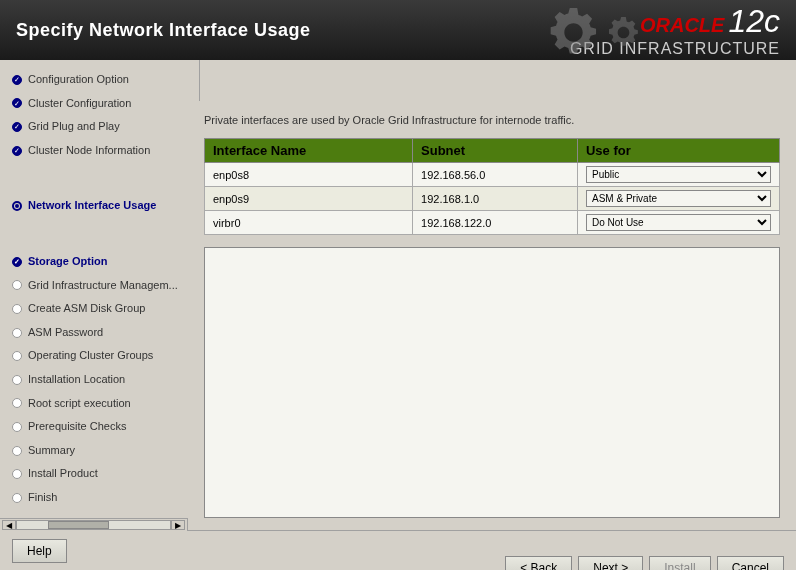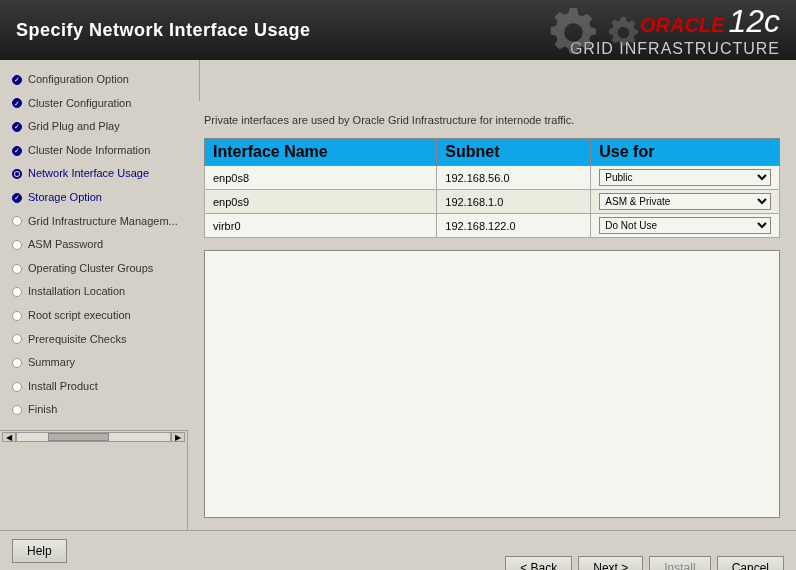--- a/index.html
+++ b/index.html
@@ -68,21 +68,22 @@
       color: #333;
       font-size: 11px;
       line-height: 1.6;
       position: relative;
       display: flex;
       align-items: center;
       gap: 4px;
     }
     .sidebar-item.active {
       color: #000080;
-      font-weight: normal;
+      font-weight: bold;
+      margin-top: 32px;
     }
     .sidebar-item .bullet {
       position: absolute;
       left: 12px;
       width: 10px;
       height: 10px;
       border-radius: 50%;
       border: 1px solid #666;
       background: #d4d0c8;
       display: flex;
@@ -112,25 +113,25 @@
 
     
     .interface-table {
       width: 100%;
       border-collapse: collapse;
       background: #f5f5f0;
       border: 1px solid #888;
       margin-bottom: 8px;
     }
     .interface-table th {
-      background: #0ea5e9;
+      background: #4d7c0f;
       border: 1px solid #888;
       padding: 4px 8px;
       text-align: left;
-      font-size: 16px;
+      font-size: 13px;
       font-weight: bold;
     }
     .interface-table td {
       border: 1px solid #aaa;
       padding: 3px 8px;
       font-size: 11px;
       background: #f5f5f0;
     }
     .interface-table tr:nth-child(even) td {
       background: #ebebdf;
@@ -296,20 +297,24 @@
         </div>
         <div class="sidebar-item active">
           <span class="bullet filled">
             <span style="color:white;font-size:7px;">✓</span>
           </span>
           <span>Storage Option</span>
         </div>
         <div class="sidebar-item">
           <span class="bullet" style="background: white; border: 1px solid rgb(153, 153, 153);"></span>
           <span>Grid Infrastructure Managem...</span>
+        </div>
+        <div class="sidebar-item">
+          <span class="bullet" style="background: white; border: 1px solid rgb(153, 153, 153);"></span>
+          <span>Create ASM Disk Group</span>
         </div>
         <div class="sidebar-item">
           <span class="bullet" style="background: white; border: 1px solid rgb(153, 153, 153);"></span>
           <span>ASM Password</span>
         </div>
         <div class="sidebar-item">
           <span class="bullet" style="background: white; border: 1px solid rgb(153, 153, 153);"></span>
           <span>Operating Cluster Groups</span>
         </div>
         <div class="sidebar-item">

